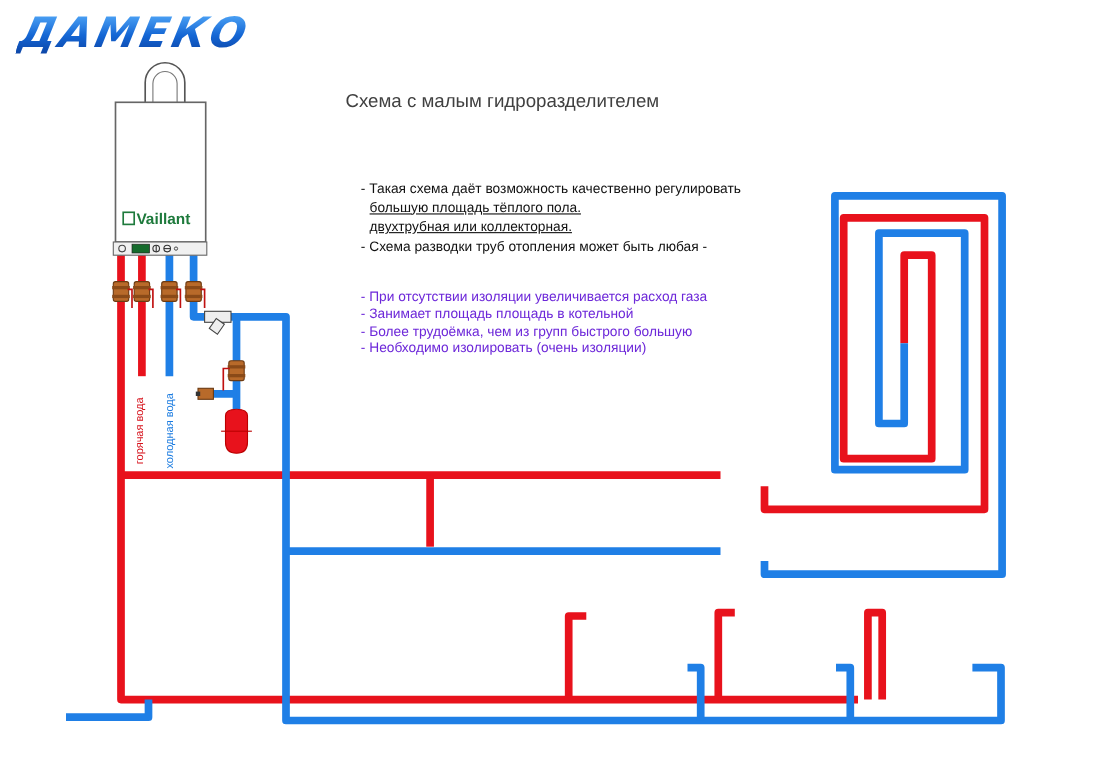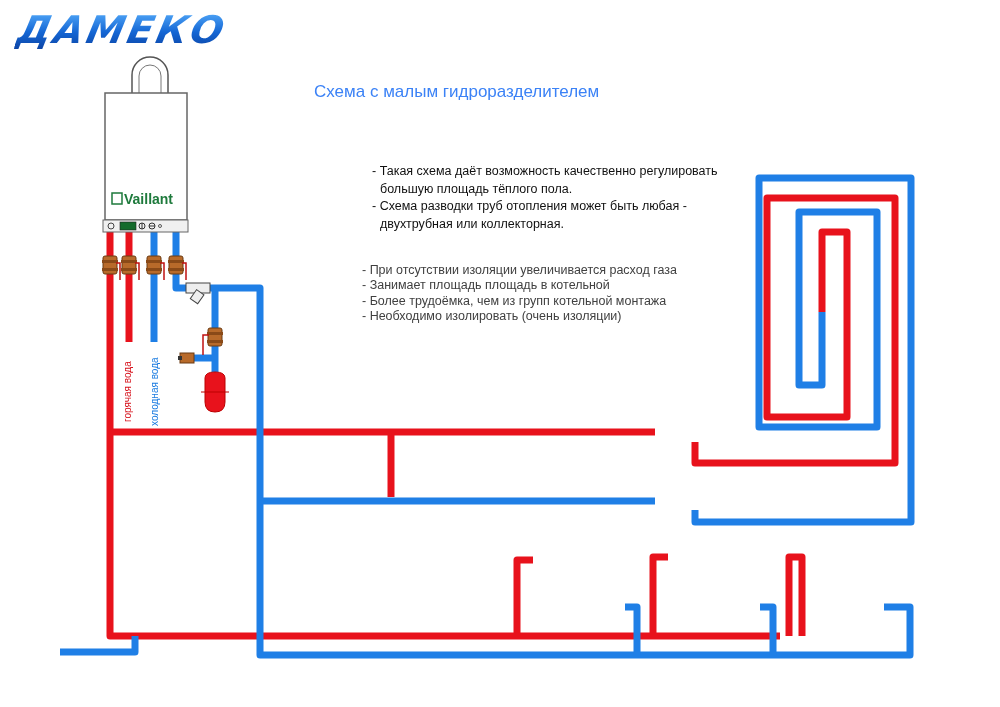--- a/index.html
+++ b/index.html
@@ -1,23 +1,23 @@
 <!DOCTYPE html>
 <html><head>
 <meta charset="utf-8">
 <style>
   html, body { margin: 0; padding: 0; background: #ffffff; }
   body { width: 1000px; height: 707px; position: relative; overflow: hidden; font-family: "Liberation Sans", sans-serif; }
   #diagram { position: absolute; left: 0; top: 0; width: 1000px; height: 707px; }
   .logo { position: absolute; left: 18px; top: 8px; font-family: "DejaVu Sans", sans-serif; font-weight: bold; font-style: italic; font-size: 38px; letter-spacing: 3px; color: #1a6fd6; transform: skewX(-12deg); background: linear-gradient(180deg, #5db4ff 0%, #1466d4 55%, #0b3f9e 100%); -webkit-background-clip: text; background-clip: text; -webkit-text-fill-color: transparent; }
-  .title { position: absolute; left: 314px; top: 82px; font-size: 17px; color: #3b82f6; }
+  .title { position: absolute; left: 314px; top: 82px; font-size: 17px; color: #404040; }
   .plus-list { position: absolute; left: 328px; top: 163px; font-size: 12.5px; color: #111; line-height: 17.5px; }
-  .minus-list { position: absolute; left: 318px; top: 263px; font-size: 12.5px; color: #404040; line-height: 15.3px; }
-  .plus-list .item, .minus-list .item { white-space: pre; margin-left: 44px; }
-  .plus-list .cont { padding-left: 8px; }
+  .minus-list { position: absolute; left: 328px; top: 263px; font-size: 12.5px; color: #6d28d9; line-height: 15.3px; }
+  .plus-list .item, .minus-list .item { white-space: pre; }
+  .plus-list .cont { padding-left: 8px; text-decoration: underline; }
   .vlabel { position: absolute; font-size: 10px; transform-origin: left top; transform: rotate(-90deg); white-space: nowrap; }
   .hot-label { left: 122px; top: 422px; color: #d6101a; }
   .cold-label { left: 149px; top: 426px; color: #1a7be0; }
 </style>
 </head>
 <body>
 
 
 
 <svg id="diagram" viewBox="0 0 1000 707" xmlns="http://www.w3.org/2000/svg">
@@ -281,28 +281,28 @@
     <path d="M154 358 L154 348 M151 352 L154 348 L157 352" stroke="#1a7be0" stroke-width="1.5" fill="none">
   </path></g>
 
 
 <div class="logo">ДАМЕКО</div>
 <div class="title">Схема с малым гидроразделителем</div>
 
 <div class="plus-list">
   <div class="item">- Такая схема даёт возможность качественно регулировать</div>
   <div class="item cont">большую площадь тёплого пола.</div>
+  <div class="item cont">двухтрубная или коллекторная.</div>
   <div class="item">- Схема разводки труб отопления может быть любая -</div>
-  <div class="item cont">двухтрубная или коллекторная.</div>
 </div>
 
 <div class="minus-list">
   <div class="item">- При отсутствии изоляции увеличивается расход газа</div>
   <div class="item">- Занимает площадь площадь в котельной</div>
-  <div class="item">- Более трудоёмка, чем из групп котельной монтажа</div>
+  <div class="item">- Более трудоёмка, чем из групп быстрого большую</div>
   <div class="item">- Необходимо изолировать (очень изоляции)</div>
 </div>
 
 <div class="vlabel hot-label">горячая вода</div>
 <div class="vlabel cold-label">холодная вода</div>
 
 
 
 
 </body></html>

